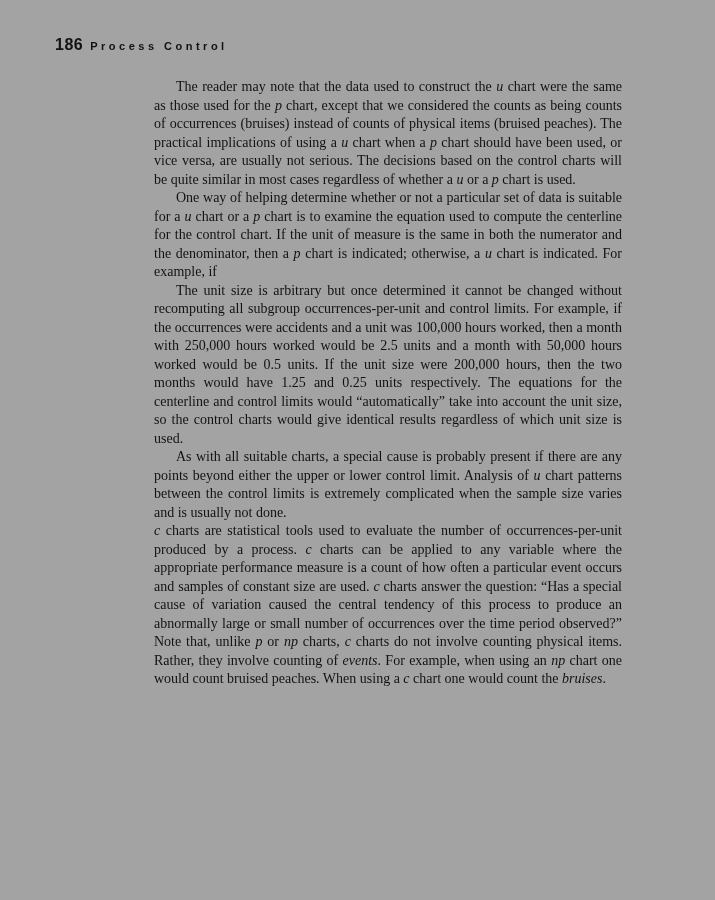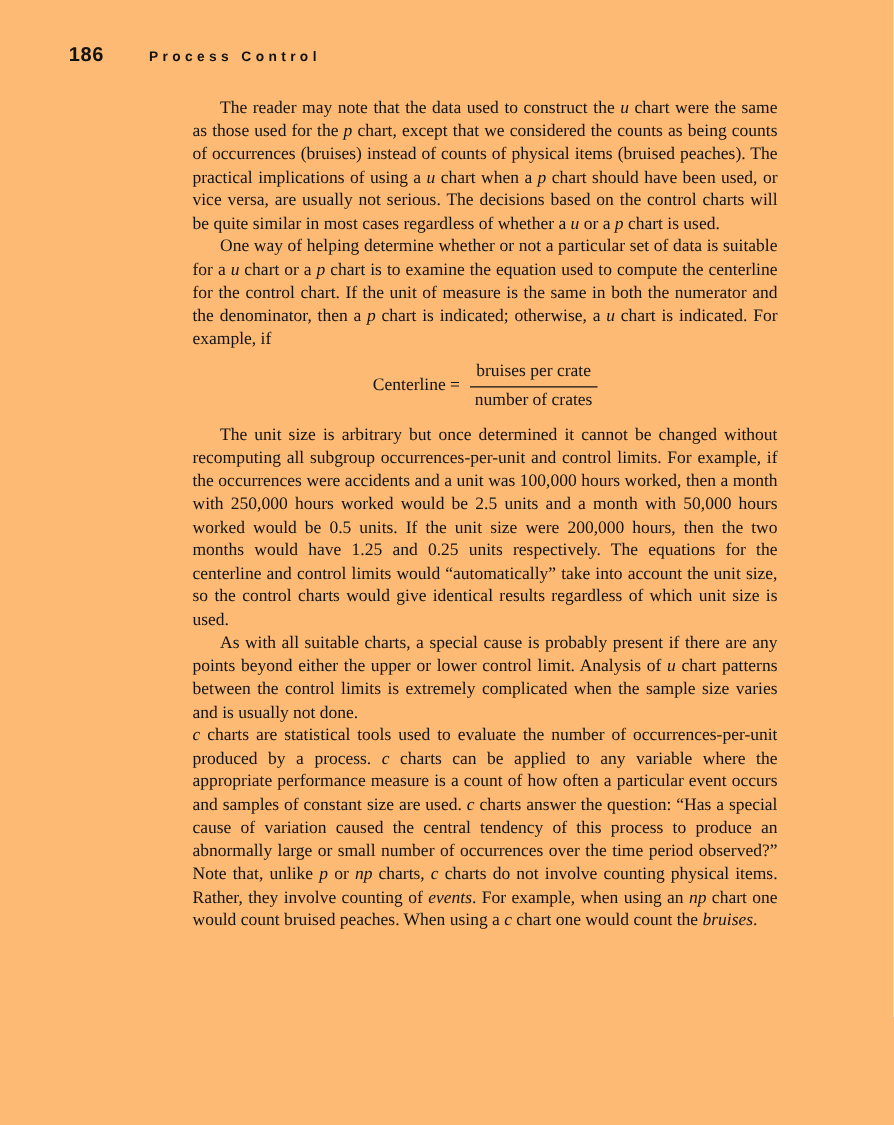--- a/index.html
+++ b/index.html
@@ -4,29 +4,29 @@
 <style>
   * { margin:0; padding:0; box-sizing:border-box; }
   html,body { background:#ffffff; }
   body {
     width:715px; height:900px;
     font-family:"Liberation Serif", serif;
     color:#121212;
   }
   .page {
     position:relative; width:715px; height:900px;
-    background:#fdba74; overflow:hidden;
+    background:#a3a3a3; overflow:hidden;
   }
   .running-head {
     position:absolute; top:36px; left:55px;
     display:flex; align-items:baseline;
     font-family:"Liberation Sans", sans-serif; font-weight:bold;
   }
   .page-num { font-size:16px; letter-spacing:0.5px; }
-  .chapter  { font-size:11px; letter-spacing:3.5px; margin-left:36px; }
+  .chapter  { font-size:11px; letter-spacing:3.5px; margin-left:7px; }
   .text-block {
     position:absolute; top:78px; left:154px; width:468px;
     font-size:14px; line-height:18.5px; text-align:justify;
   }
   .para { text-align:justify; }
   .para.indent { text-indent:22px; }
   .it { font-style:italic; }
   .equation {
     display:flex; justify-content:center; align-items:center;
     gap:8px; margin:7px 0 9px; text-align:center; text-indent:0;
@@ -49,27 +49,20 @@
     <span class="page-num">186</span>
     <span class="chapter">Process Control</span>
   </div>
 
   <div class="text-block">
 
     <p class="para indent"><span>The reader may note that the data used to construct the </span><span class="it">u</span><span> chart were the same as those used for the </span><span class="it">p</span><span> chart, except that we considered the counts as being counts of occurrences (bruises) instead of counts of physical items (bruised peaches). The practical implications of using a </span><span class="it">u</span><span> chart when a </span><span class="it">p</span><span> chart should have been used, or vice versa, are usually not serious. The decisions based on the control charts will be quite similar in most cases regardless of whether a </span><span class="it">u</span><span> or a </span><span class="it">p</span><span> chart is used.</span></p>
 
     <p class="para indent"><span>One way of helping determine whether or not a particular set of data is suitable for a </span><span class="it">u</span><span> chart or a </span><span class="it">p</span><span> chart is to examine the equation used to compute the centerline for the control chart. If the unit of measure is the same in both the numerator and the denominator, then a </span><span class="it">p</span><span> chart is indicated; otherwise, a </span><span class="it">u</span><span> chart is indicated. For example, if</span></p>
 
-    <div class="equation">
-      <span class="eq-lhs">Centerline =</span>
-      <span class="frac">
-        <span class="num">bruises per crate</span>
-        <span class="den">number of crates</span>
-      </span>
-    </div>
 
 
     <p class="para indent"><span>The unit size is arbitrary but once determined it cannot be changed without recomputing all subgroup occurrences-per-unit and control limits. For example, if the occurrences were accidents and a unit was 100,000 hours worked, then a month with 250,000 hours worked would be 2.5 units and a month with 50,000 hours worked would be 0.5 units. If the unit size were 200,000 hours, then the two months would have 1.25 and 0.25 units respectively. The equations for the centerline and control limits would “automatically” take into account the unit size, so the control charts would give identical results regardless of which unit size is used.</span></p>
 
     <p class="para indent"><span>As with all suitable charts, a special cause is probably present if there are any points beyond either the upper or lower control limit. Analysis of </span><span class="it">u</span><span> chart patterns between the control limits is extremely complicated when the sample size varies and is usually not done.</span></p>
 
 
     <p class="para"><span class="it">c</span><span> charts are statistical tools used to evaluate the number of occurrences-per-unit produced by a process. </span><span class="it">c</span><span> charts can be applied to any variable where the appropriate performance measure is a count of how often a particular event occurs and samples of constant size are used. </span><span class="it">c</span><span> charts answer the question: “Has a special cause of variation caused the central tendency of this process to produce an abnormally large or small number of occurrences over the time period observed?” Note that, unlike </span><span class="it">p</span><span> or </span><span class="it">np</span><span> charts, </span><span class="it">c</span><span> charts do not involve counting physical items. Rather, they involve counting of </span><span class="it">events</span><span>. For example, when using an </span><span class="it">np</span><span> chart one would count bruised peaches. When using a </span><span class="it">c</span><span> chart one would count the </span><span class="it">bruises</span><span>.</span></p>
 
   </div>

